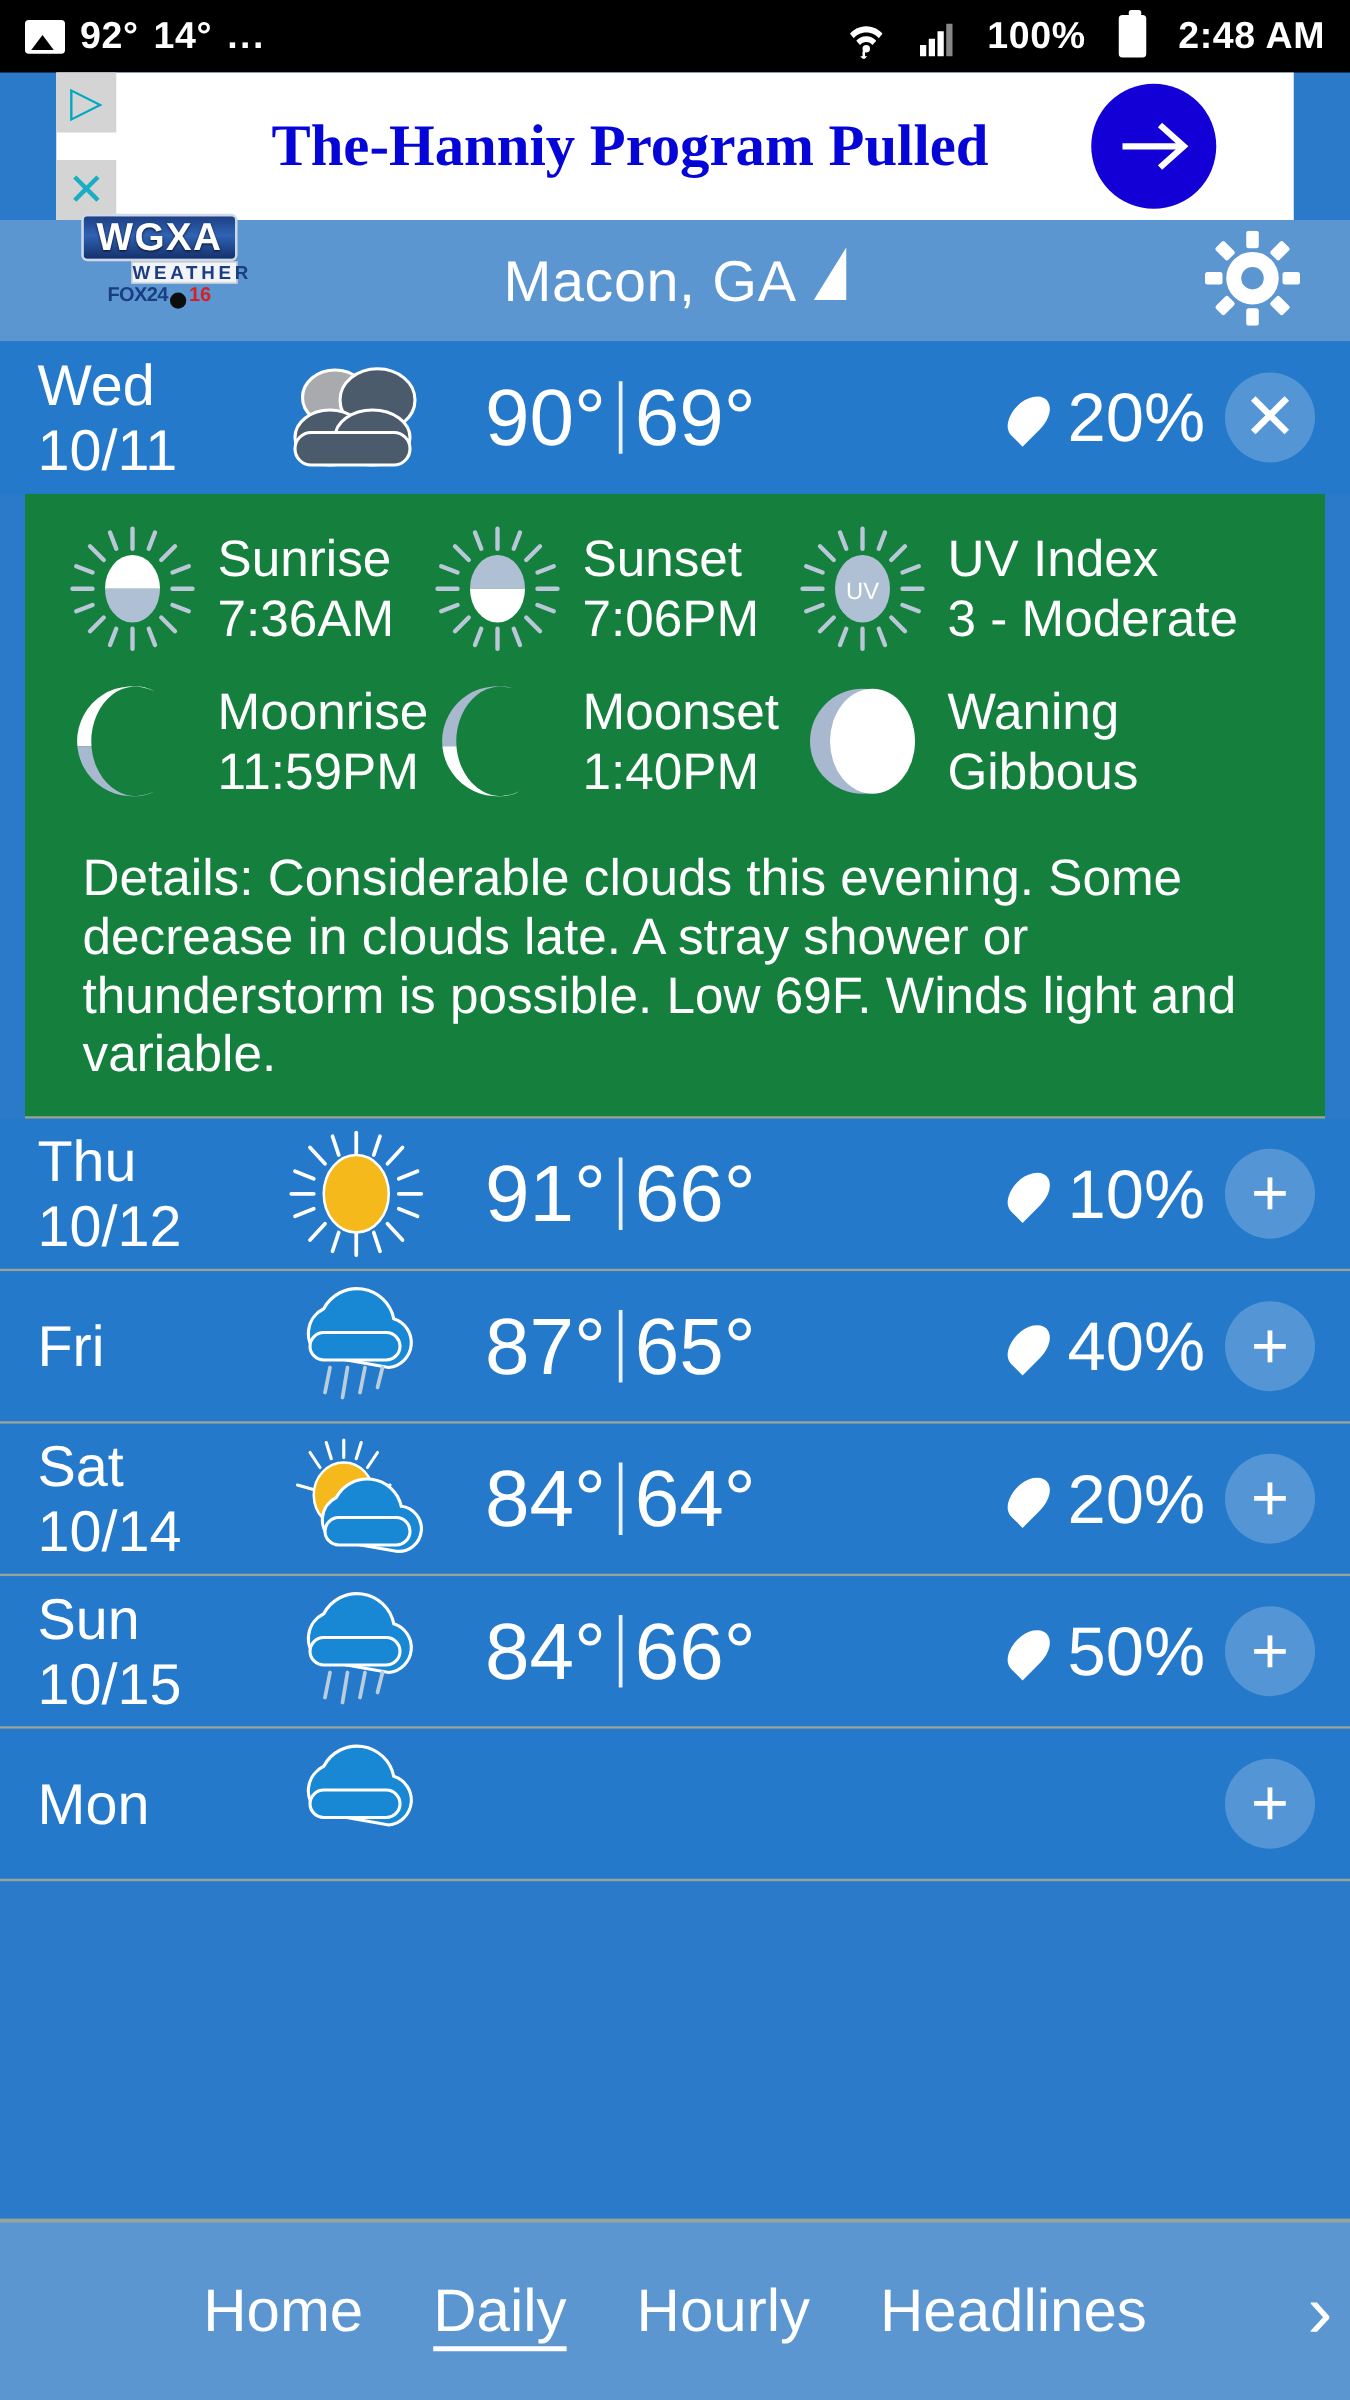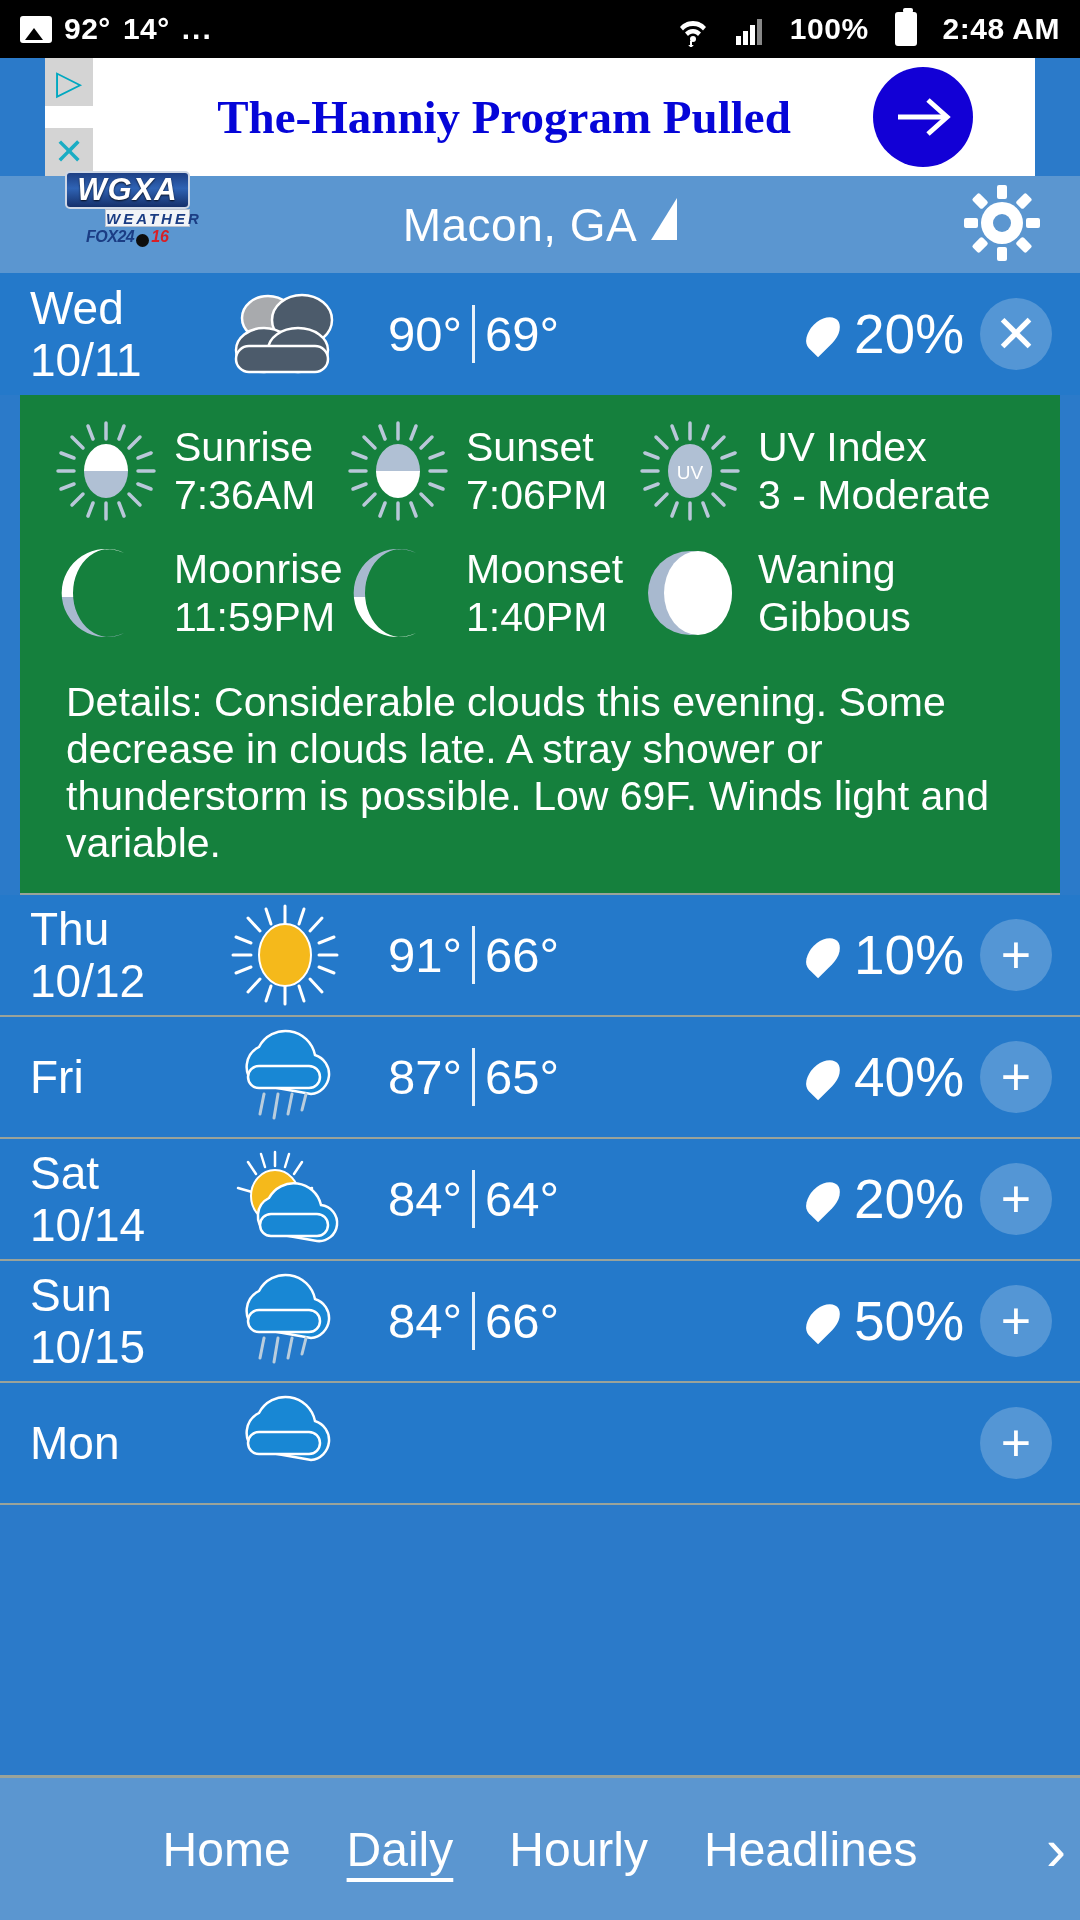--- a/index.html
+++ b/index.html
@@ -65,21 +65,21 @@
     display:flex;align-items:center;justify-content:center;
   }
 
   
   .appbar{
     position:absolute; top:176px; left:0; width:1080px; height:97px;
     background:#5b96d0; display:flex; align-items:center;
   }
   .logo{
     position:absolute; left:65px; top:-5px; width:125px; height:100px;
-    display:flex; flex-direction:column; align-items:stretch; justify-content:flex-start;font-style:italic;
+    display:flex; flex-direction:column; align-items:stretch; justify-content:flex-start;
   }
   .logo-main{
     background:linear-gradient(180deg,#1d3f84 0%,#2f63b4 45%,#15306b 100%);
     border:2px solid #cfd8e6; border-radius:5px;
     color:#fff; font-weight:bold; font-size:31px; text-align:center;
     letter-spacing:1px; line-height:34px; height:38px;
     text-shadow:0 1px 2px rgba(0,0,0,.8);
   }
   .logo-sub{
     background:#f2f4f7; border:1px solid #b9c2d0;
@@ -112,21 +112,21 @@
     display:flex; align-items:center; padding:0 0 0 30px;
     border-bottom:2px solid #9aa39a;
   }
   .row.first{border-bottom:none; height:122px;}
   .daycol{ width:170px; color:#fff; font-weight:300; line-height:52px;}
   .dayname{font-size:46px;}
   .daydate{font-size:46px;}
   .iconcol{ width:170px; display:flex; align-items:center; justify-content:center;}
   .tempcol{
     flex:1; display:flex; align-items:center; justify-content:flex-start;
-    color:#fff; font-size:49px; font-weight:300; gap:10px; margin-left:18px;
+    color:#fff; font-size:64px; font-weight:300; gap:10px; margin-left:18px;
   }
   .tdiv{width:3px;height:58px;background:#fff;opacity:.9;}
   .popcol{
     width:270px; display:flex; align-items:center; color:#fff;
     font-size:55px; font-weight:300; gap:14px; justify-content:flex-start;
   }
   .drop{
     width:26px;height:40px;background:#fff;
     border-radius:0 50% 50% 50%; transform:rotate(-135deg);
     flex:none; margin-right:4px;

